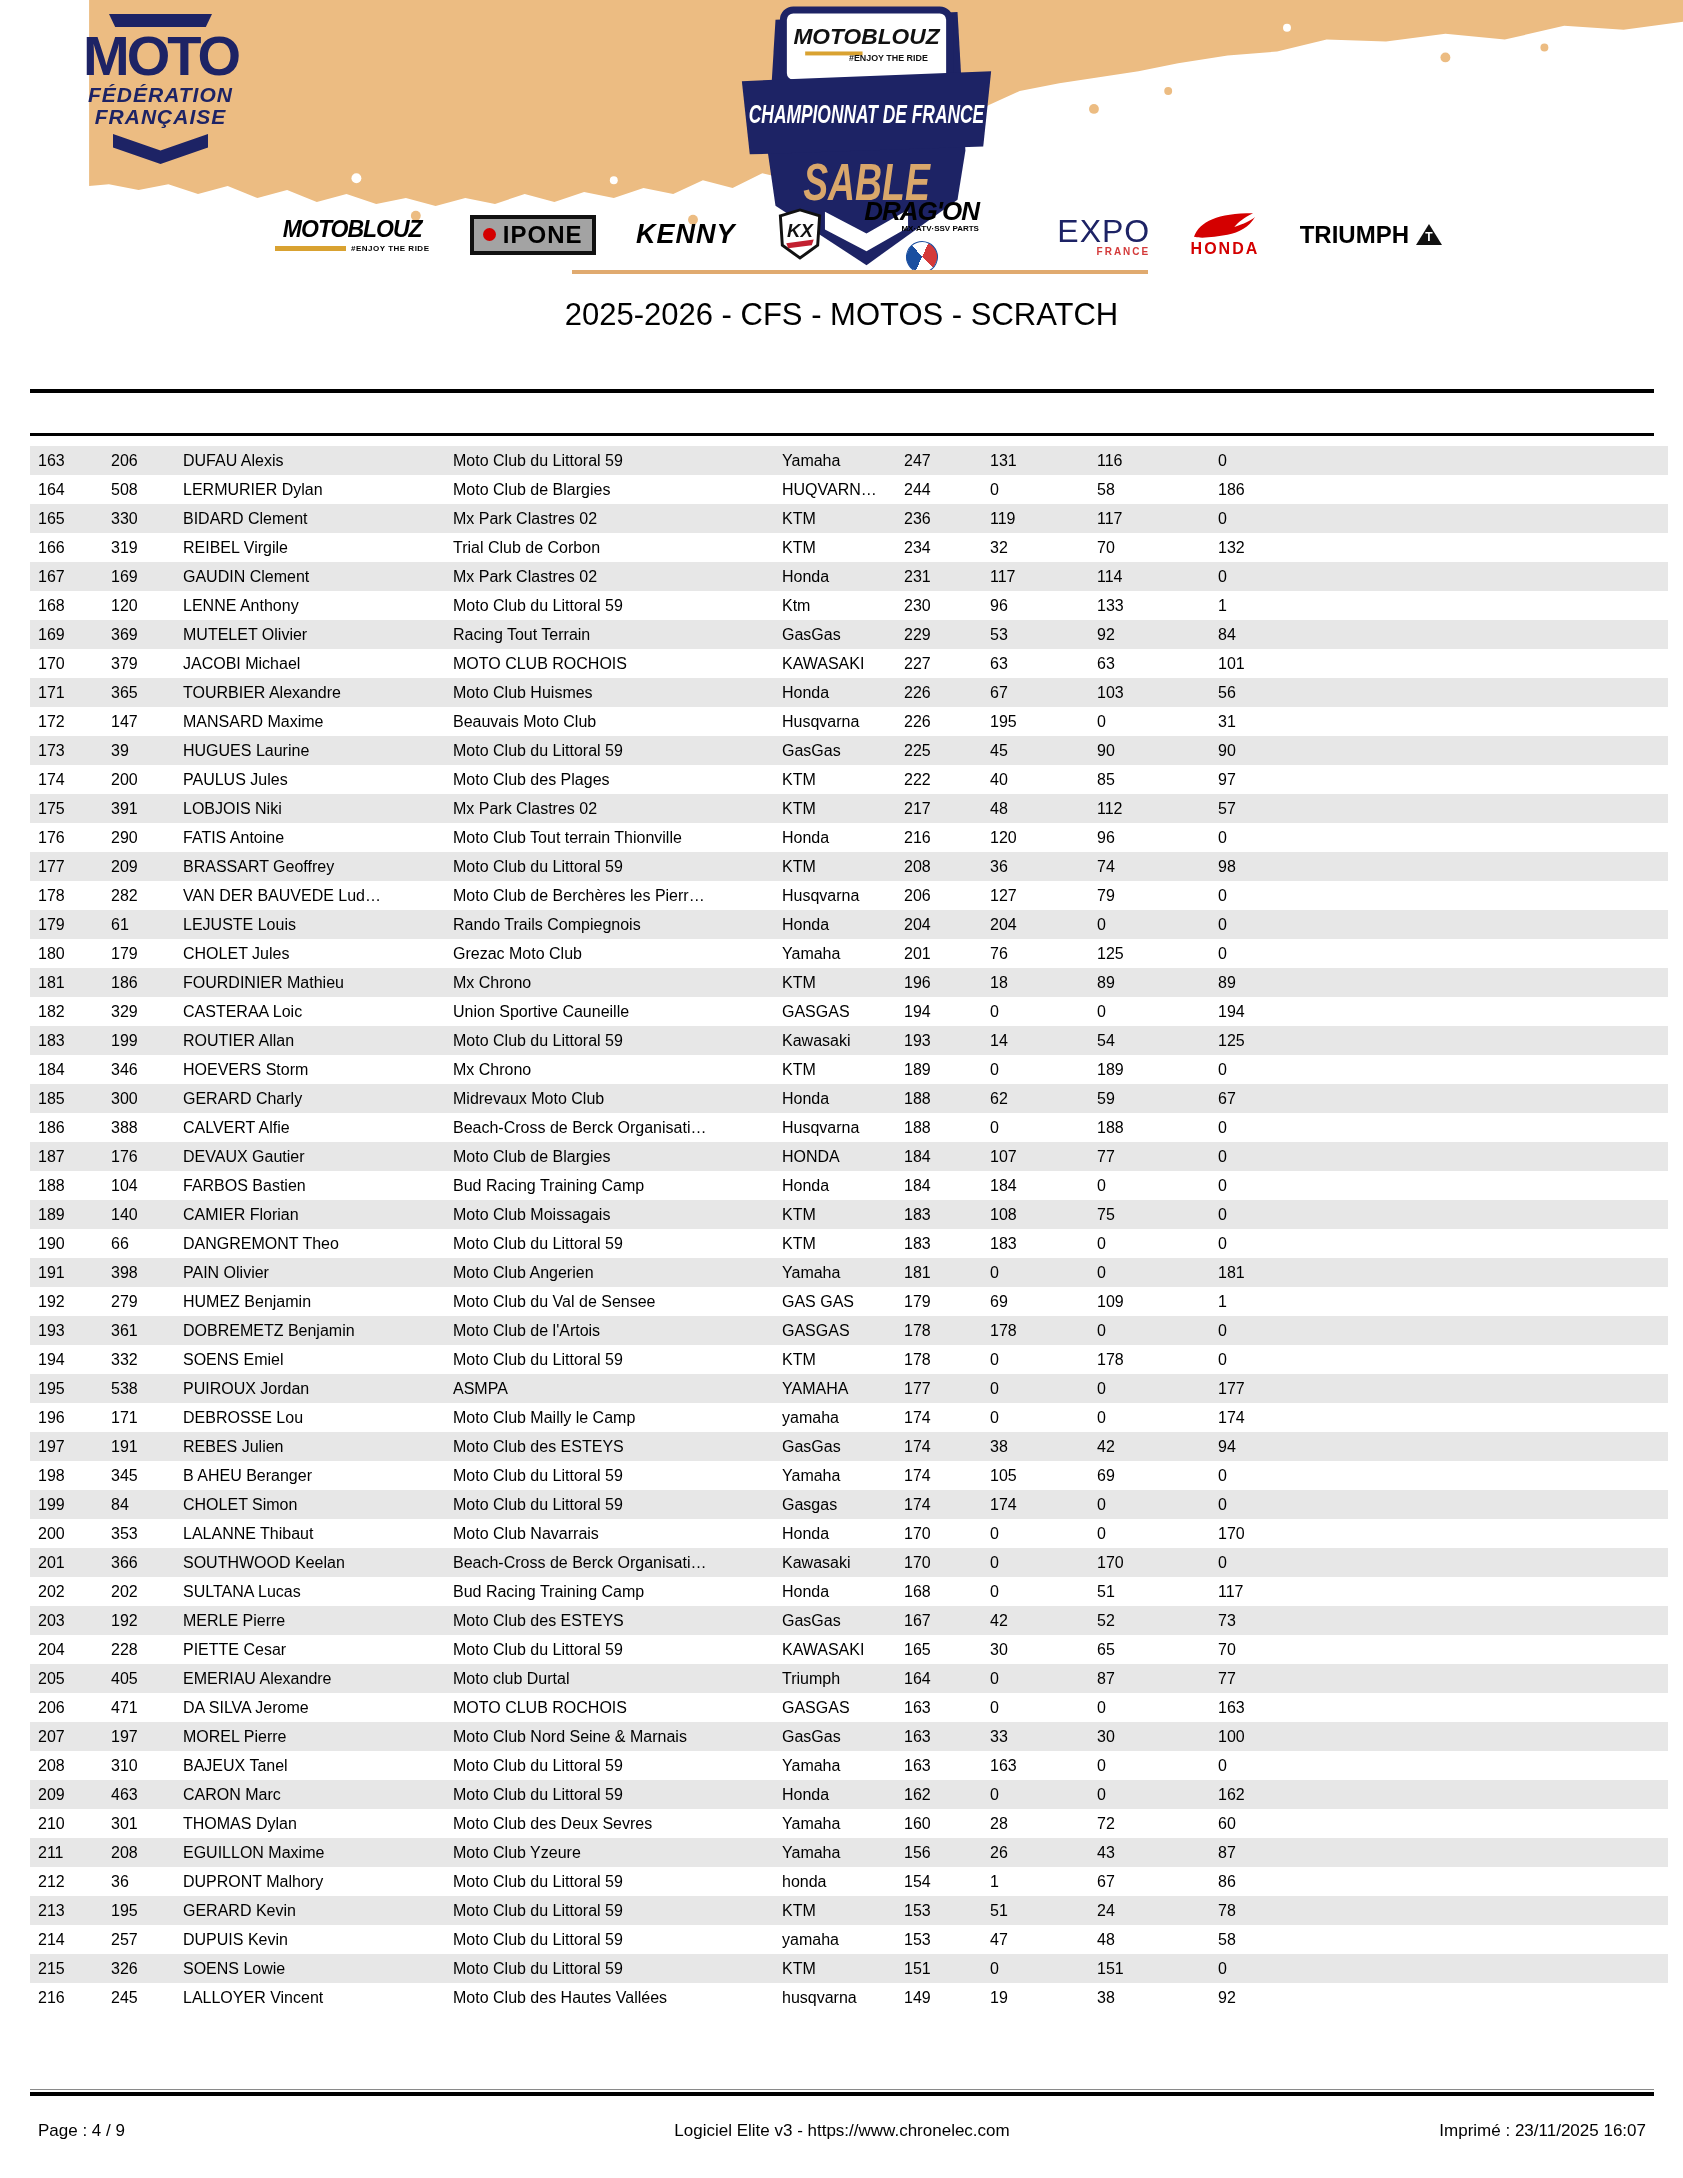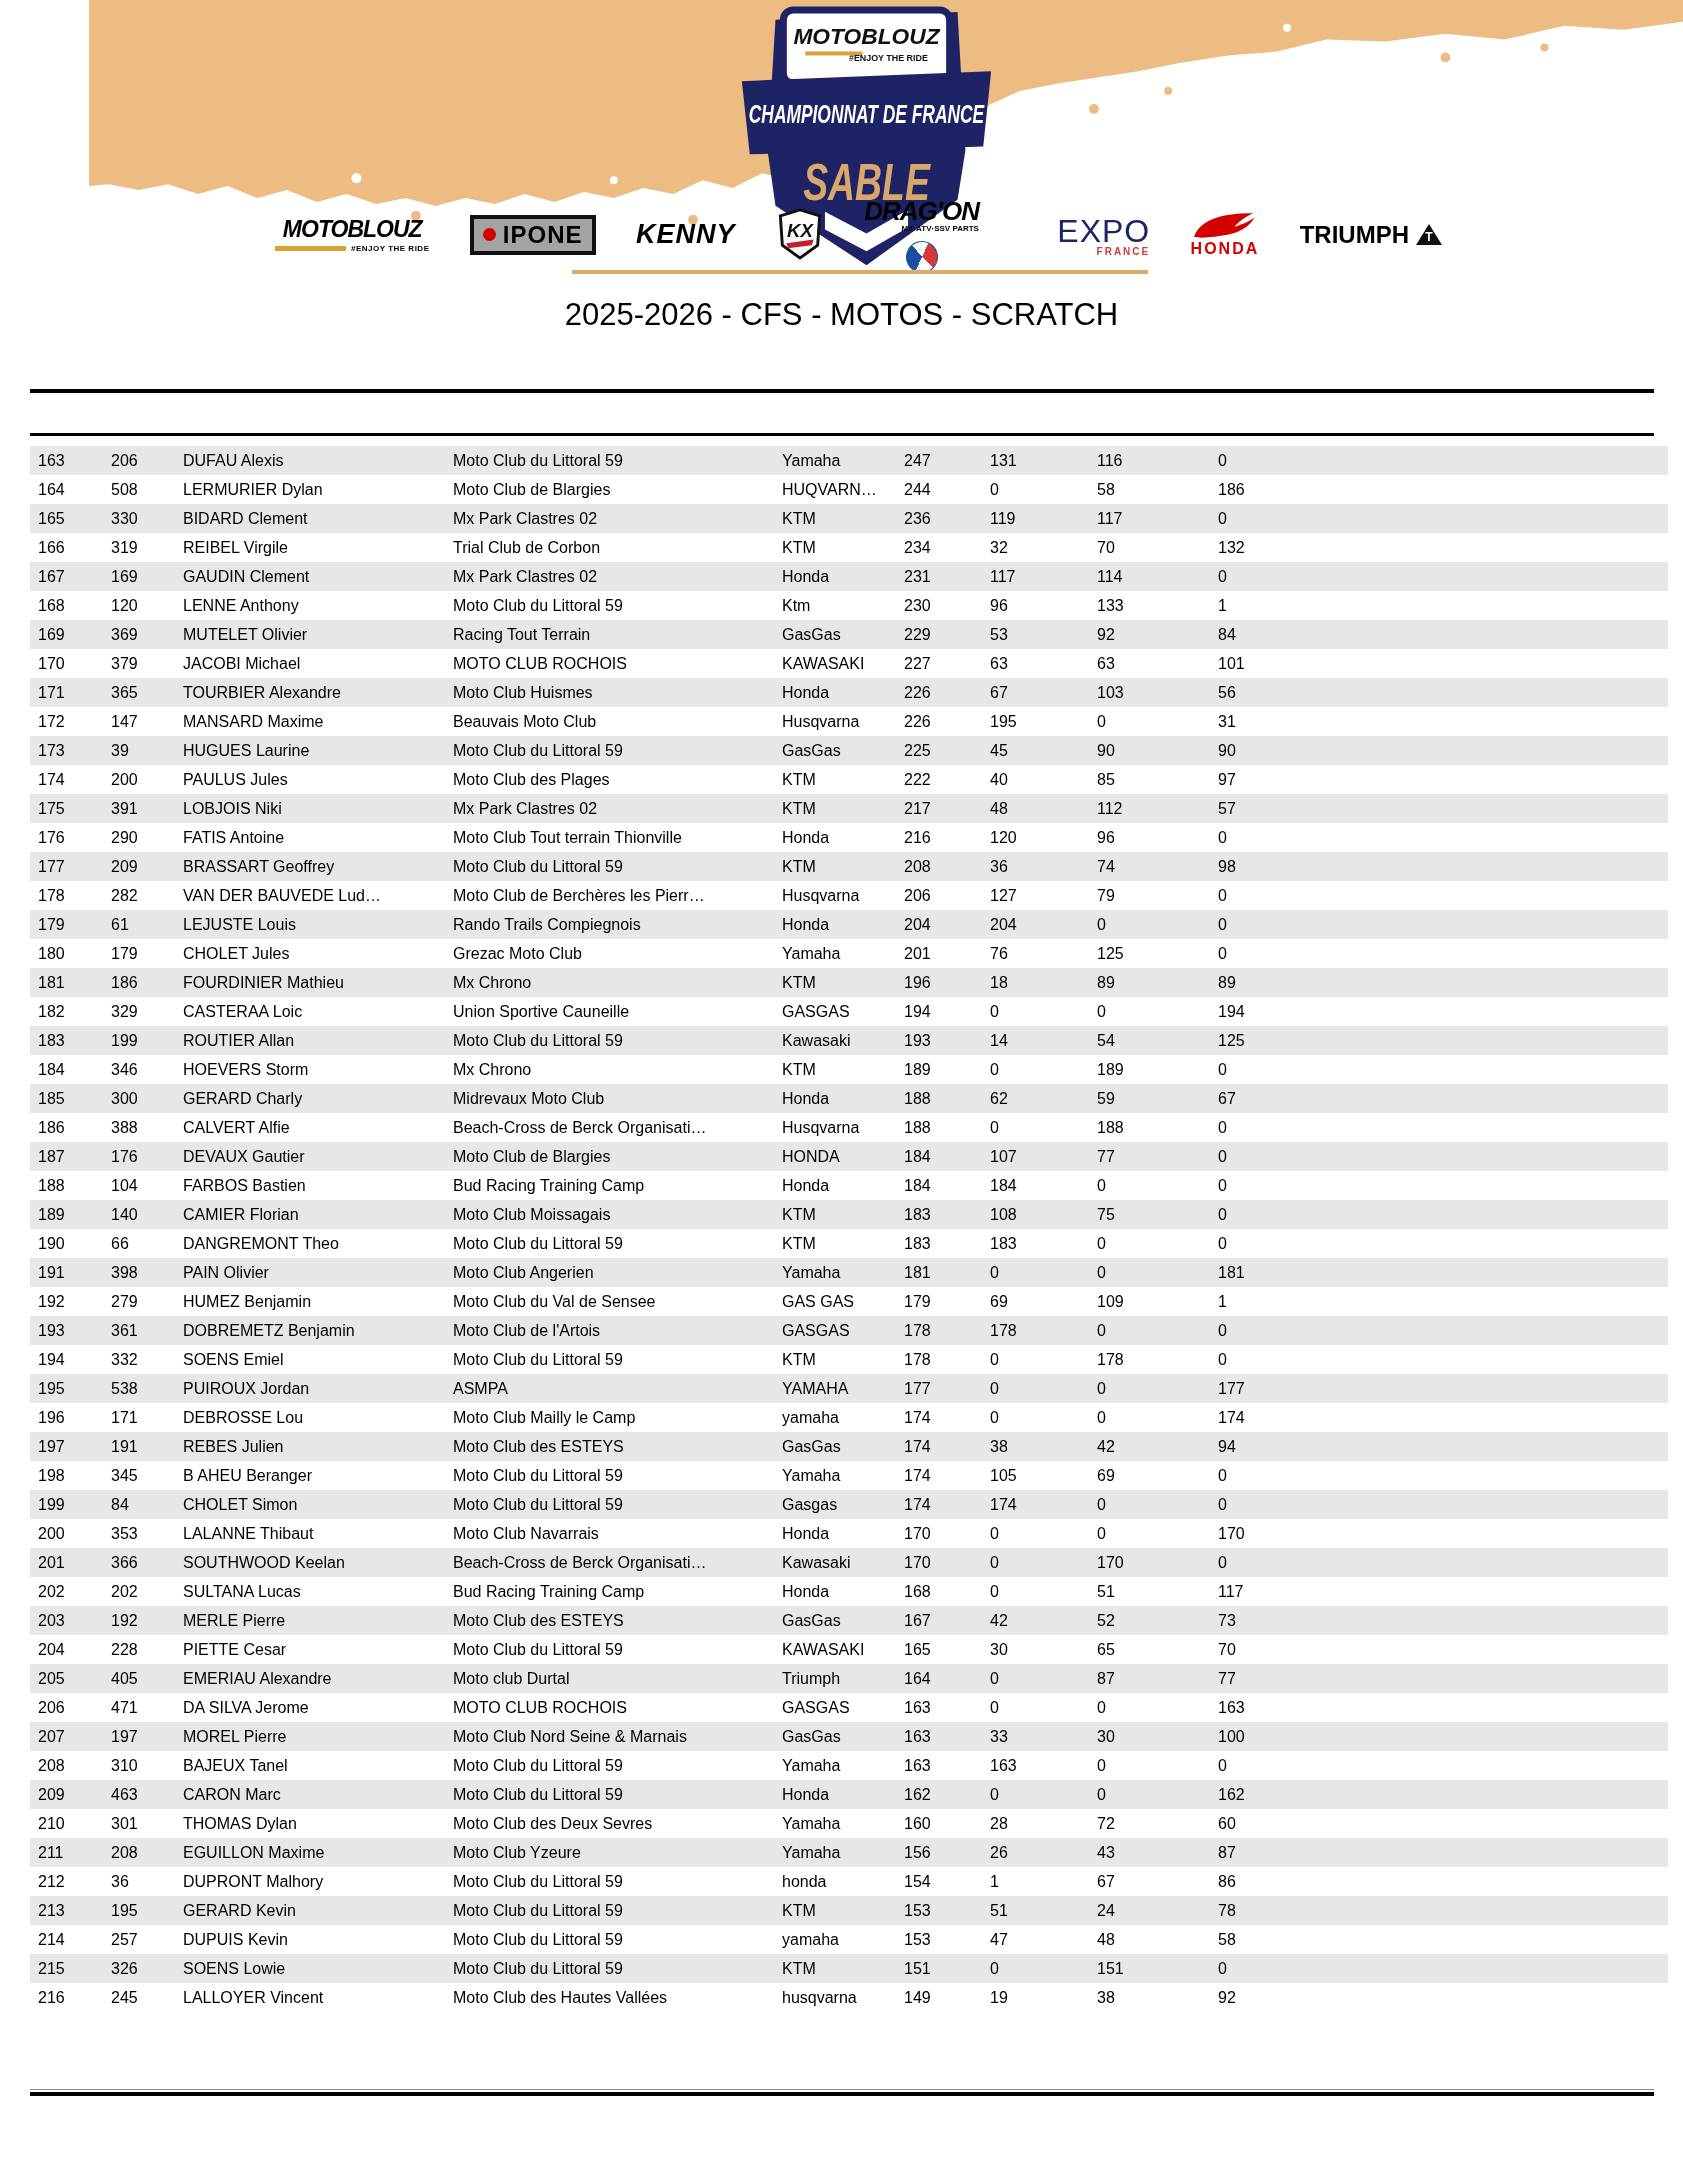--- a/index.html
+++ b/index.html
@@ -94,20 +94,27 @@
     <circle cx="1105" cy="110" r="5" fill="#ecbc82"></circle>
     <circle cx="1180" cy="92" r="4" fill="#ecbc82"></circle>
     <circle cx="1460" cy="58" r="5" fill="#ecbc82"></circle>
     <circle cx="1560" cy="48" r="4" fill="#ecbc82"></circle>
     <circle cx="360" cy="180" r="5" fill="#ffffff"></circle>
     <circle cx="620" cy="182" r="4" fill="#ffffff"></circle>
     <circle cx="940" cy="108" r="4" fill="#ffffff"></circle>
     <circle cx="1300" cy="28" r="4" fill="#ffffff"></circle>
   </svg>
 
+  <div class="ffm">
+    <div class="bar"></div>
+    <div class="moto">MOTO</div>
+    <div class="l2">FÉDÉRATION</div>
+    <div class="l3">FRANÇAISE</div>
+    <div class="chev"></div>
+  </div>
 
   <div class="badge">
     <svg width="277" height="279" viewBox="0 0 280 282">
       <polygon fill="#1d2365" points="48,18 232,10 240,150 232,200 140,266 48,206 40,150"></polygon>
       <rect x="56" y="8" width="168" height="74" rx="10" fill="#ffffff" stroke="#1d2365" stroke-width="7"></rect>
       <text x="140" y="42" text-anchor="middle" font-family="Liberation Sans, sans-serif" font-size="23" font-weight="900" font-style="italic" fill="#111111">MOTOBLOUZ</text>
       <rect x="78" y="50" width="58" height="4" fill="#d9a231"></rect>
       <text x="202" y="60" text-anchor="end" font-family="Liberation Sans, sans-serif" font-size="9" font-weight="700" fill="#111111">#ENJOY THE RIDE</text>
       <polygon fill="#1d2365" points="14,80 266,70 258,146 22,154"></polygon>
       <text x="140" y="122" text-anchor="middle" font-family="Liberation Sans, sans-serif" font-size="26" font-weight="900" font-style="italic" fill="#ffffff" textLength="238" lengthAdjust="spacingAndGlyphs">CHAMPIONNAT DE FRANCE</text>
@@ -773,15 +780,20 @@
         <div class="cell col-marque">husqvarna</div>
         <div class="cell col-points">149</div>
         <div class="cell col-berck">19</div>
         <div class="cell col-loon">38</div>
         <div class="cell col-hossegor">92</div>
       </div>
     </div>
 
   <div class="rule-bot-thin"></div>
   <div class="rule-bot"></div>
+  <div class="footer">
+    <span class="f-left">Page : 4 / 9</span>
+    <span class="f-center">Logiciel Elite v3 - https://www.chronelec.com</span>
+    <span class="f-right">Imprimé : 23/11/2025 16:07</span>
+  </div>
 
 </div>
 
 
 </body></html>

